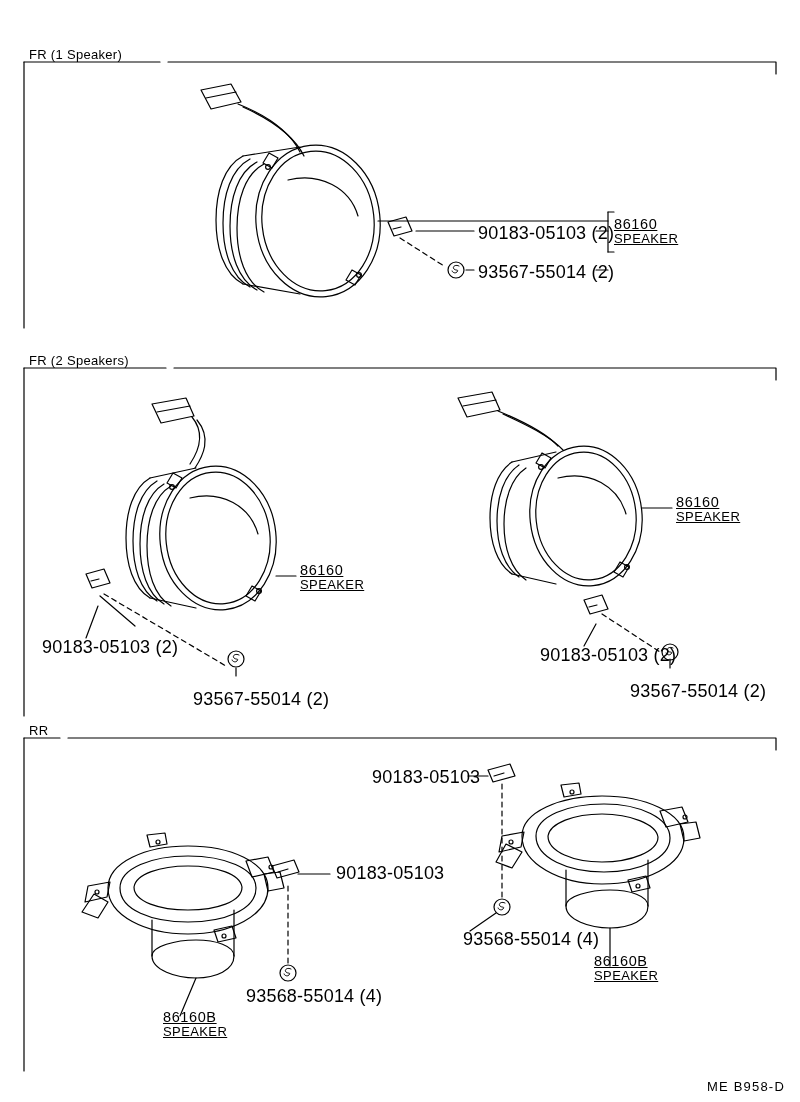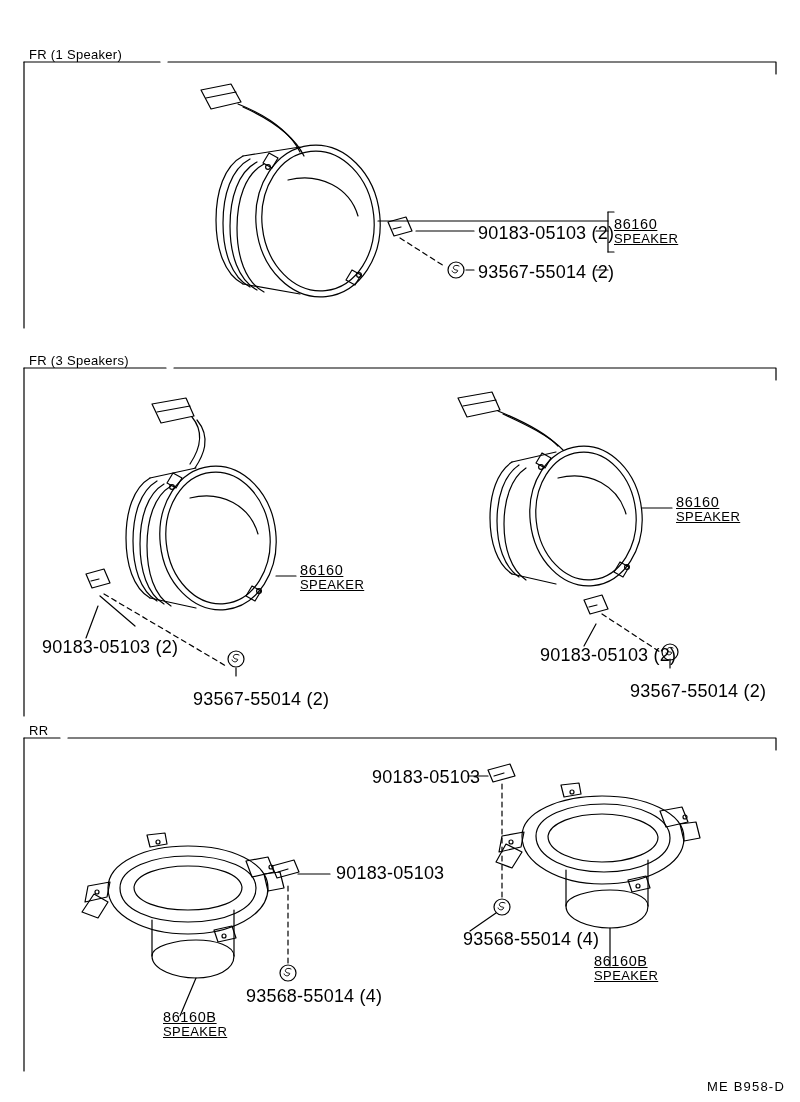--- a/index.html
+++ b/index.html
@@ -291,21 +291,21 @@
       </g>
       <g>
         <circle cx="502" cy="891" r="8"></circle>
         <path d="M505 887 c -4 -2, -7 1, -5 3 c 2 2, 5 0, 3 3 c -2 2, -5 0, -5 -1" stroke-width="1"></path>
       </g>
 
     </g>
   </svg>
 
   <div class="lbl section" style="left:29px; top:32px;">FR (1 Speaker)</div>
-  <div class="lbl section" style="left:29px; top:338px;">FR (3 Speakers)</div>
+  <div class="lbl section" style="left:29px; top:338px;">FR (2 Speakers)</div>
   <div class="lbl section" style="left:29px; top:708px;">RR</div>
 
   <div class="part-block" style="left:614px; top:200px;">
     <span class="num">86160</span>
     <span class="name">SPEAKER</span>
   </div>
   <div class="lbl" style="left:478px; top:208px;">90183-05103 (2)</div>
   <div class="lbl" style="left:478px; top:247px;">93567-55014 (2)</div>
 
   <div class="part-block" style="left:300px; top:546px;">

